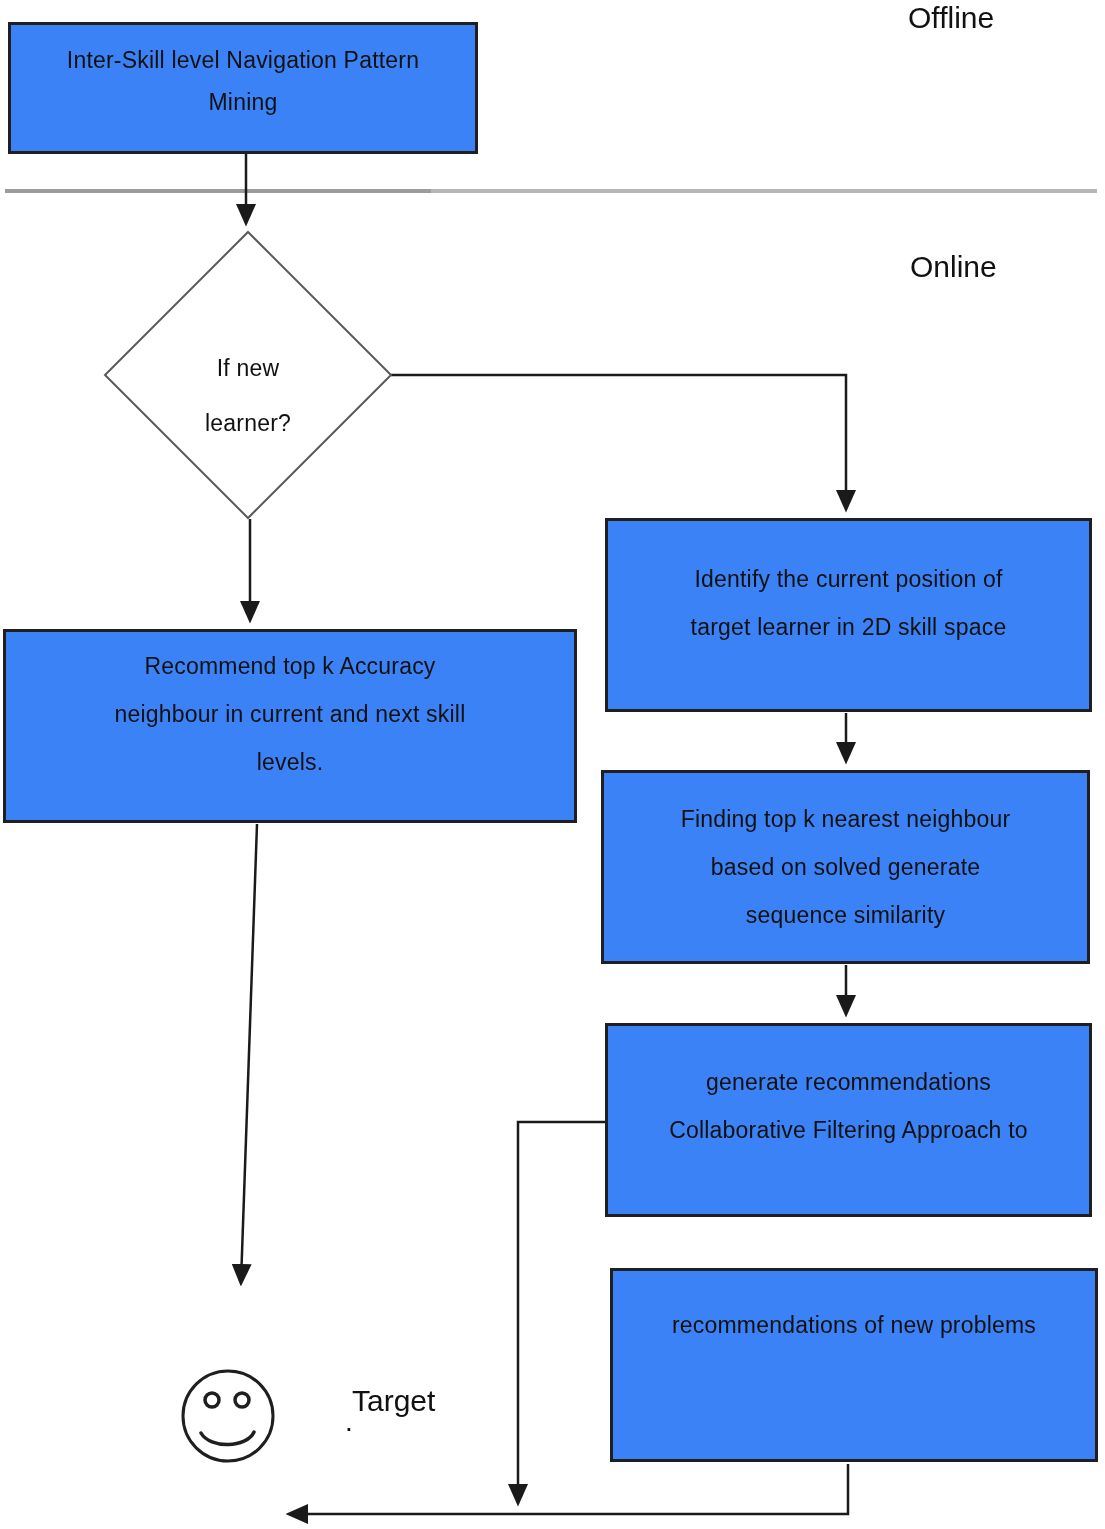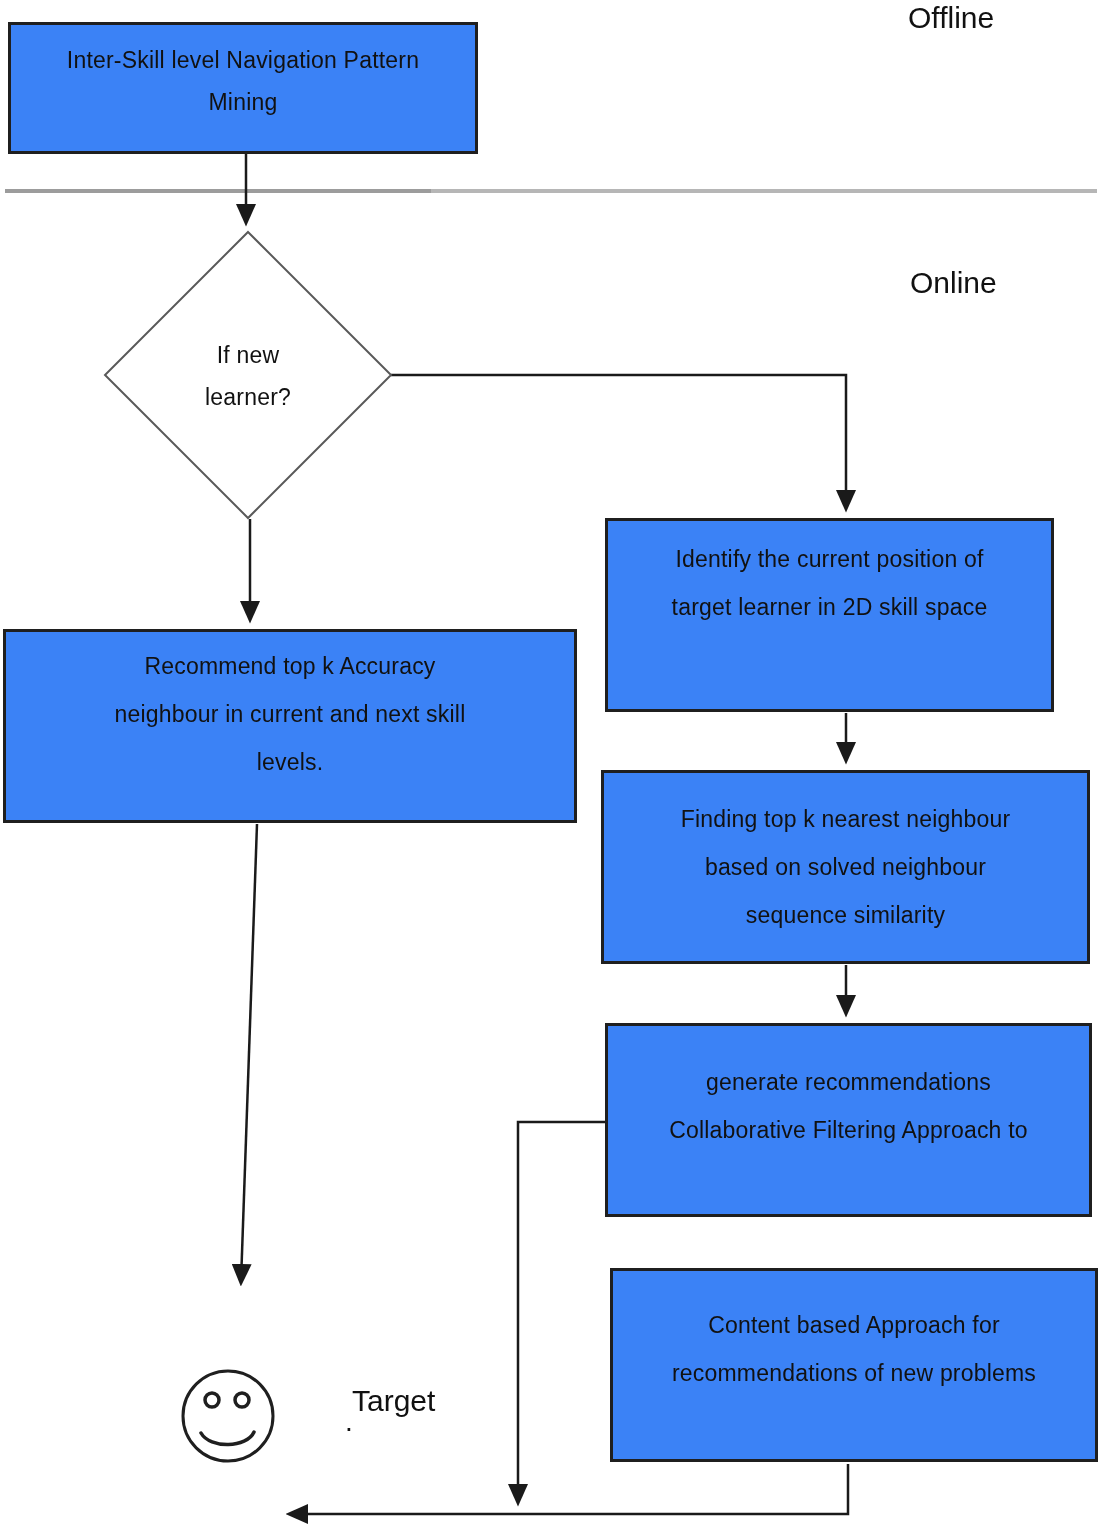--- a/index.html
+++ b/index.html
@@ -13,32 +13,32 @@
     background:linear-gradient(to right,#9c9c9c 0%,#9c9c9c 39%,#b6b6b6 39%,#b6b6b6 100%);
   }
   .node{
     position:absolute;box-sizing:border-box;border:3px solid #1f1f1f;background:#3b82f6;
     text-align:center;font-size:23px;letter-spacing:.2px;
   }
   .node .line{display:block;white-space:nowrap;line-height:48px;}
   .n-top{left:8px;top:22px;width:470px;height:132px;padding-top:14px;}
   .n-top .line{line-height:42px;}
   .n-left{left:3px;top:629px;width:574px;height:194px;padding-top:10px;}
-  .n-identify{left:605px;top:518px;width:449px;height:194px;padding-top:14px;}
+  .n-identify{left:605px;top:518px;width:487px;height:194px;padding-top:34px;}
   .n-neighbour{left:601px;top:770px;width:489px;height:194px;padding-top:22px;}
   .n-collab{left:605px;top:1023px;width:487px;height:194px;padding-top:32px;}
   .n-content{left:610px;top:1268px;width:488px;height:194px;padding-top:30px;}
   .diamond-text{
     position:absolute;left:148px;top:334px;width:200px;text-align:center;
     font-size:23px;letter-spacing:.2px;
   }
-  .diamond-text .line{display:block;white-space:nowrap;line-height:42px;}
+  .diamond-text .line{display:block;white-space:nowrap;line-height:42px;margin-top:13px;}
   .label{position:absolute;font-size:30px;white-space:nowrap;}
   .l-offline{left:908px;top:1px;}
-  .l-online{left:910px;top:250px;margin-top:16px;}
+  .l-online{left:910px;top:250px;}
   .l-target{left:352px;top:1384px;}
   .l-period{left:345px;top:1406px;font-size:28px;}
 </style>
 </head>
 <body>
 
 <div class="canvas">
 
   <div class="divider"></div>
 
@@ -86,31 +86,30 @@
     <span class="line">levels.</span>
   </div>
 
   <div class="node n-identify">
     <span class="line">Identify the current position of</span>
     <span class="line">target learner in 2D skill space</span>
   </div>
 
   <div class="node n-neighbour">
     <span class="line">Finding top k nearest neighbour</span>
-    <span class="line">based on solved neighbour</span>
+    <span class="line">based on solved generate</span>
     <span class="line">sequence similarity</span>
   </div>
 
   <div class="node n-collab">
     <span class="line">generate recommendations</span>
     <span class="line">Collaborative Filtering Approach to</span>
   </div>
 
   <div class="node n-content">
-    <span class="line">Content based Approach for</span>
     <span class="line">recommendations of new problems</span>
   </div>
 
   <div class="label l-offline">Offline</div>
   <div class="label l-online">Online</div>
   <div class="label l-target">Target</div>
   <div class="label l-period">.</div>
 
 </div>
 

